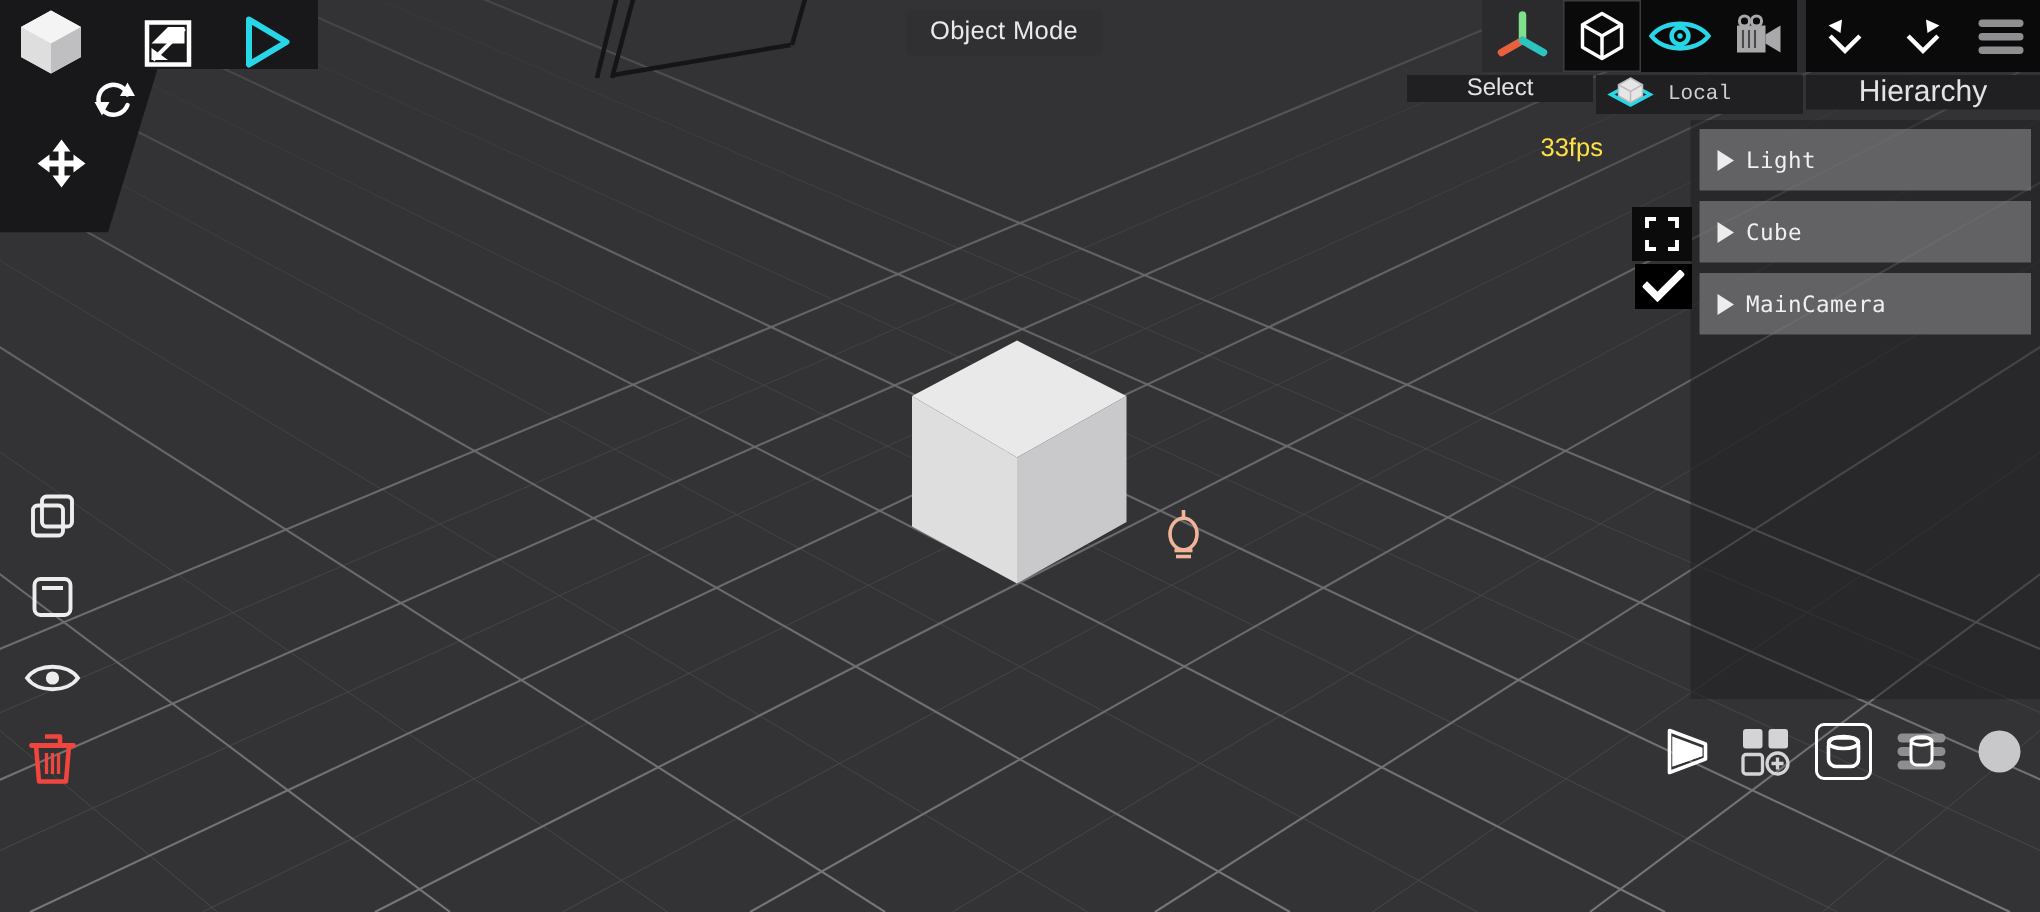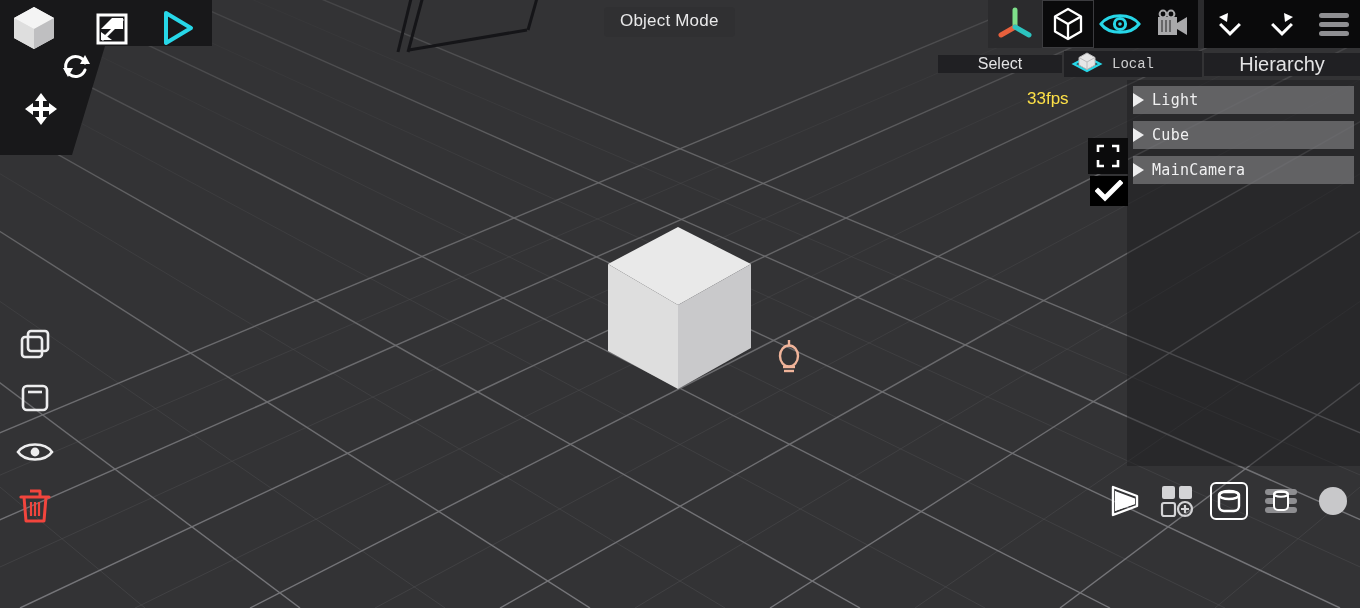--- a/index.html
+++ b/index.html
@@ -134,21 +134,21 @@
     display: flex; align-items: center; justify-content: center;
   }
   .tr-sep { width: 6px; background: #2b2b2d; height: 48px; }
 
   
   #second-row {
     position: absolute;
     right: 0; top: 50px;
     height: 28px;
     display: flex;
-    align-items: center;
+    align-items: flex-start;
     gap: 2px;
     z-index: 21;
   }
   .sr-pill {
     background: #202023;
     color: #e3e3e4;
     font-size: 16px;
     display: flex; align-items: center; justify-content: center;
     padding: 0 14px;
   }
@@ -167,25 +167,26 @@
   #hierarchy-panel {
     position: absolute;
     right: 0; top: 80px;
     width: 233px;
     height: 380px;
     background: rgba(26,26,28,0.42);
     padding-top: 6px;
     z-index: 15;
   }
   .hier-row {
-    height: 28px;
+    height: 41px;
     margin: 0 6px 7px 6px;
     background: rgba(120,120,124,0.72);
     display: flex;
     align-items: center;
+    padding-left: 12px;
     gap: 8px;
   }
   .hier-row .caret {
     width: 0; height: 0;
     border-left: 11px solid #ededee;
     border-top: 7px solid transparent;
     border-bottom: 7px solid transparent;
   }
   .hier-row .name {
     color: #f0f0f1;

